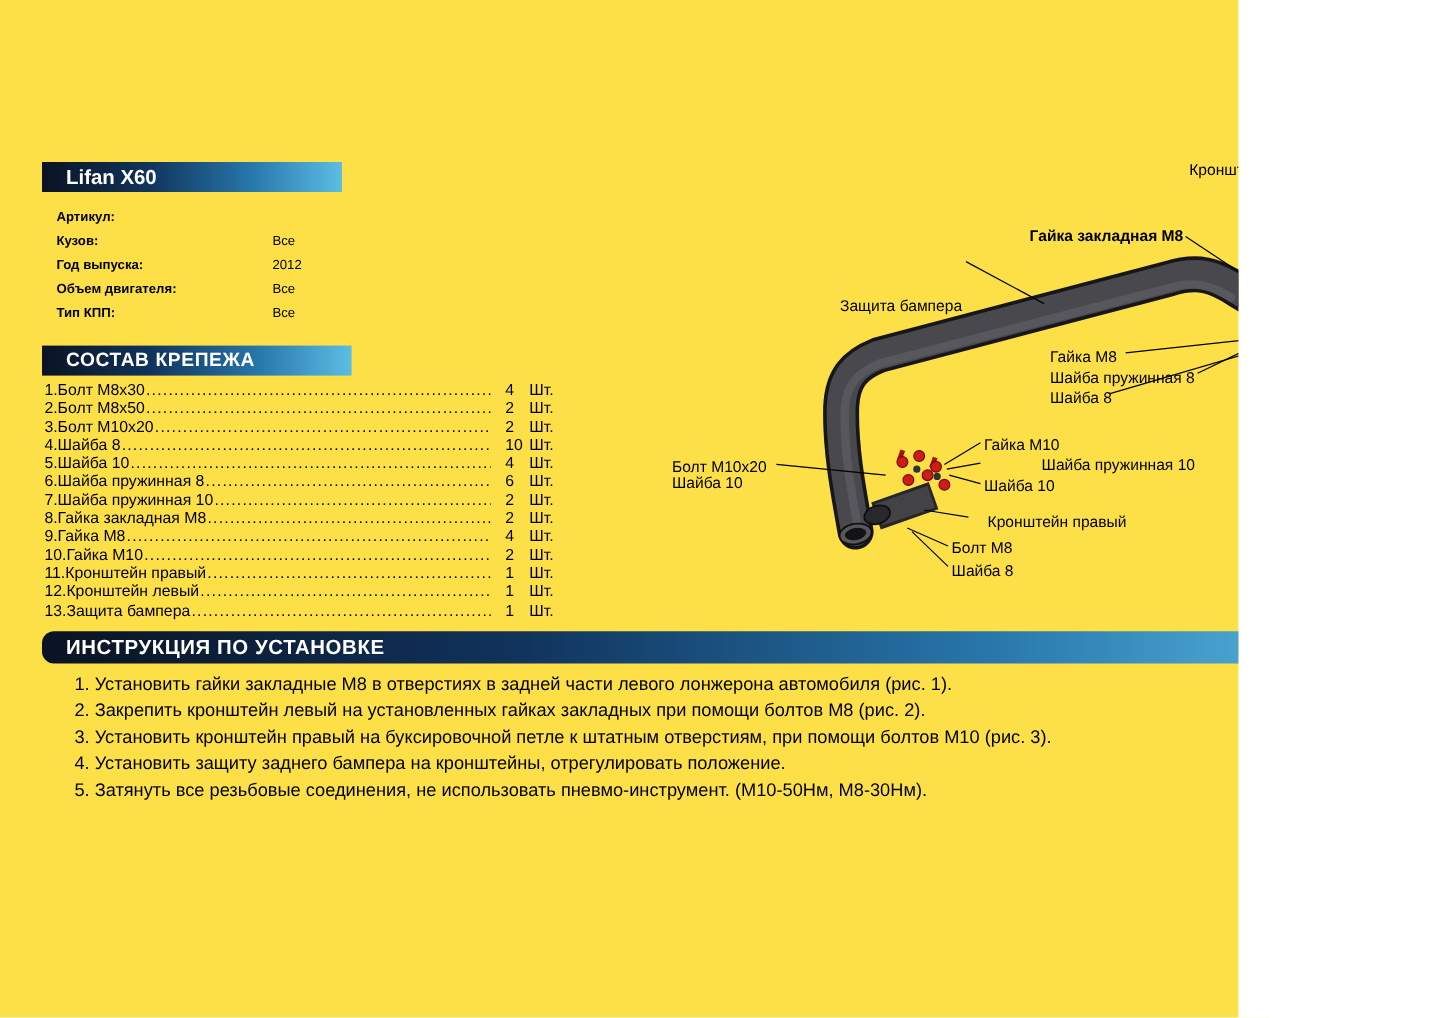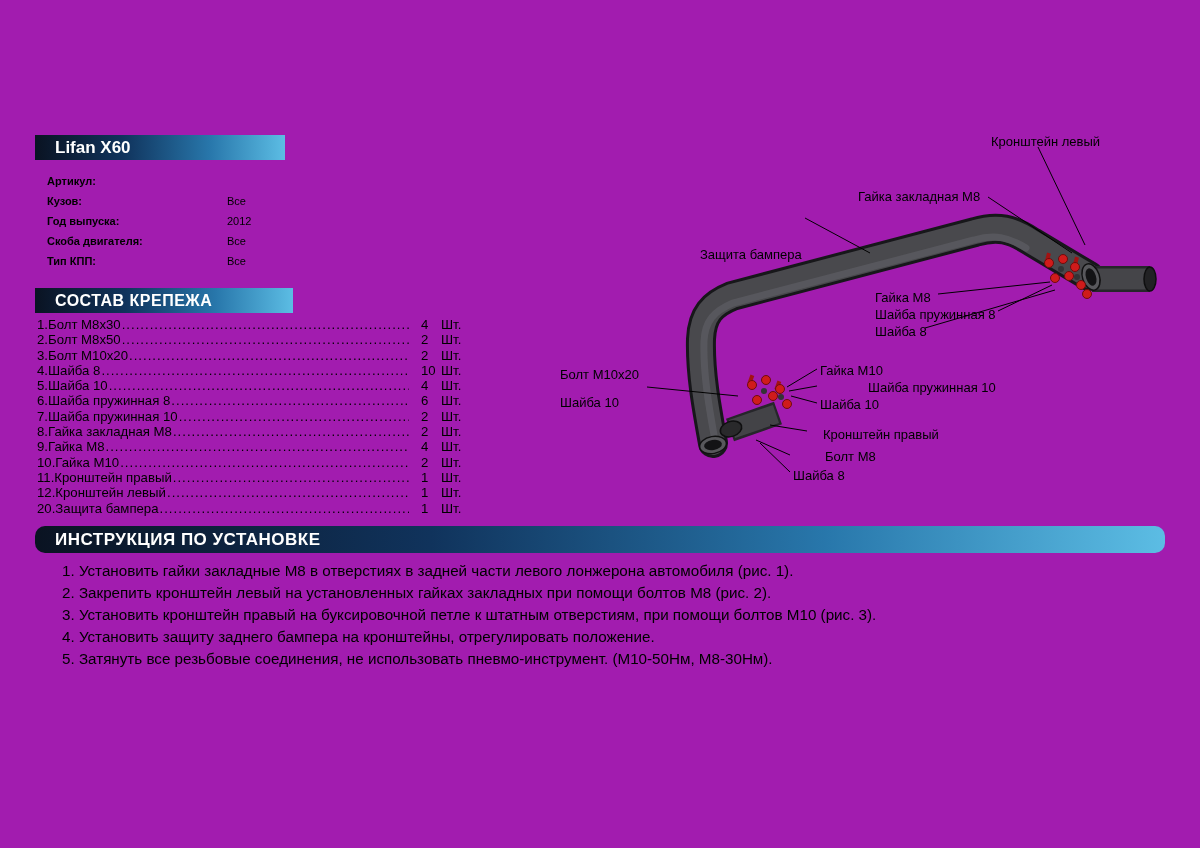--- a/index.html
+++ b/index.html
@@ -1,17 +1,17 @@
 <!DOCTYPE html>
 <html><head>
 <meta charset="utf-8">
 <style>
   html,body { margin:0; padding:0; background:#ffffff; }
   .page {
-    position:relative; width:1200px; height:848px; background:#a21caf;
+    position:relative; width:1032px; height:848px; background:#fde047;
     font-family:"Liberation Sans", sans-serif; color:#000; overflow:hidden;
   }
   .bar {
     position:absolute; box-sizing:border-box;
     background:linear-gradient(90deg,#0a1322 0%, #10335c 35%, #2877ab 70%, #5cbde4 100%);
     color:#fff; font-weight:bold; display:flex; align-items:center; padding-left:20px;
   }
   .model-bar { left:35px; top:135px; width:250px; height:25px; font-size:17px; }
   .hw-bar    { left:35px; top:288px; width:258px; height:25px; font-size:16px; letter-spacing:.5px; }
   .instr-bar { left:35px; top:526px; width:1130px; height:27px; font-size:17px; letter-spacing:.5px;border-radius:10px; }
@@ -50,21 +50,21 @@
     </div>
     <div class="spec-row">
       <span class="spec-label">Кузов:</span>
       <span class="spec-value">Все</span>
     </div>
     <div class="spec-row">
       <span class="spec-label">Год выпуска:</span>
       <span class="spec-value">2012</span>
     </div>
     <div class="spec-row">
-      <span class="spec-label">Скоба двигателя:</span>
+      <span class="spec-label">Объем двигателя:</span>
       <span class="spec-value">Все</span>
     </div>
     <div class="spec-row">
       <span class="spec-label">Тип КПП:</span>
       <span class="spec-value">Все</span>
     </div>
   </div>
 
   <div class="bar hw-bar">
     <span>СОСТАВ КРЕПЕЖА</span>
@@ -137,21 +137,21 @@
         <span class="hw-qty">1</span>
         <span class="hw-unit">Шт.</span>
       </div>
     <div class="hw-row">
         <span class="hw-name">12.Кронштейн левый</span>
         <span class="hw-leader"></span>
         <span class="hw-qty">1</span>
         <span class="hw-unit">Шт.</span>
       </div>
     <div class="hw-row">
-        <span class="hw-name">20.Защита бампера</span>
+        <span class="hw-name">13.Защита бампера</span>
         <span class="hw-leader"></span>
         <span class="hw-qty">1</span>
         <span class="hw-unit">Шт.</span>
       </div>
   </div>
 
   <div class="diagram">
     <svg width="640" height="370" viewBox="0 0 640 370">
 
       <path d="M 173 318 C 167 285 160 248 161 214 C 162 190 172 179 192 171 L 435 107 C 458 100 472 104 492 117 L 549 151" fill="none" stroke="#17171a" stroke-width="30" stroke-linecap="round"></path>
@@ -216,32 +216,32 @@
         <line x1="277" y1="244" x2="247" y2="262"></line>
         <line x1="277" y1="261" x2="249" y2="266"></line>
         <line x1="277" y1="278" x2="251" y2="271"></line>
         <line x1="267" y1="306" x2="230" y2="300"></line>
         <line x1="250" y1="330" x2="216" y2="315"></line>
         <line x1="250" y1="347" x2="220" y2="318"></line>
       </g>
     </svg>
 
     <div class="dlabel" style="left:403px; top:9px;margin-left:48px;">Кронштейн левый</div>
-    <div class="dlabel" style="left:318px; top:64px;">Гайка закладная М8</div>
+    <div class="dlabel" style="left:318px; top:64px;font-weight:bold;">Гайка закладная М8</div>
     <div class="dlabel" style="left:160px; top:86px;margin-top:36px;">Защита бампера</div>
     <div class="dlabel" style="left:335px; top:165px;">Гайка М8</div>
     <div class="dlabel" style="left:335px; top:182px;">Шайба пружинная 8</div>
     <div class="dlabel" style="left:335px; top:199px;">Шайба 8</div>
-    <div class="dlabel" style="left:20px;  top:242px;">Болт М10х20</div>
+    <div class="dlabel" style="left:20px;  top:256px;">Болт М10х20</div>
     <div class="dlabel" style="left:20px;  top:270px;">Шайба 10</div>
     <div class="dlabel" style="left:280px; top:238px;">Гайка М10</div>
     <div class="dlabel" style="left:280px; top:255px;margin-left:48px;">Шайба пружинная 10</div>
     <div class="dlabel" style="left:280px; top:272px;">Шайба 10</div>
     <div class="dlabel" style="left:270px; top:302px;margin-left:13px;">Кронштейн правый</div>
-    <div class="dlabel" style="left:253px; top:324px;margin-left:32px;">Болт М8</div>
+    <div class="dlabel" style="left:253px; top:324px;">Болт М8</div>
     <div class="dlabel" style="left:253px; top:343px;">Шайба 8</div>
   </div>
 
   <div class="bar instr-bar">
     <span>ИНСТРУКЦИЯ ПО УСТАНОВКЕ</span>
   </div>
 
   <div class="instructions">
     <div class="step">1. Установить гайки закладные М8 в отверстиях в задней части левого лонжерона автомобиля (рис. 1).</div>
     <div class="step">2. Закрепить кронштейн левый на установленных гайках закладных при помощи болтов М8 (рис. 2).</div>

